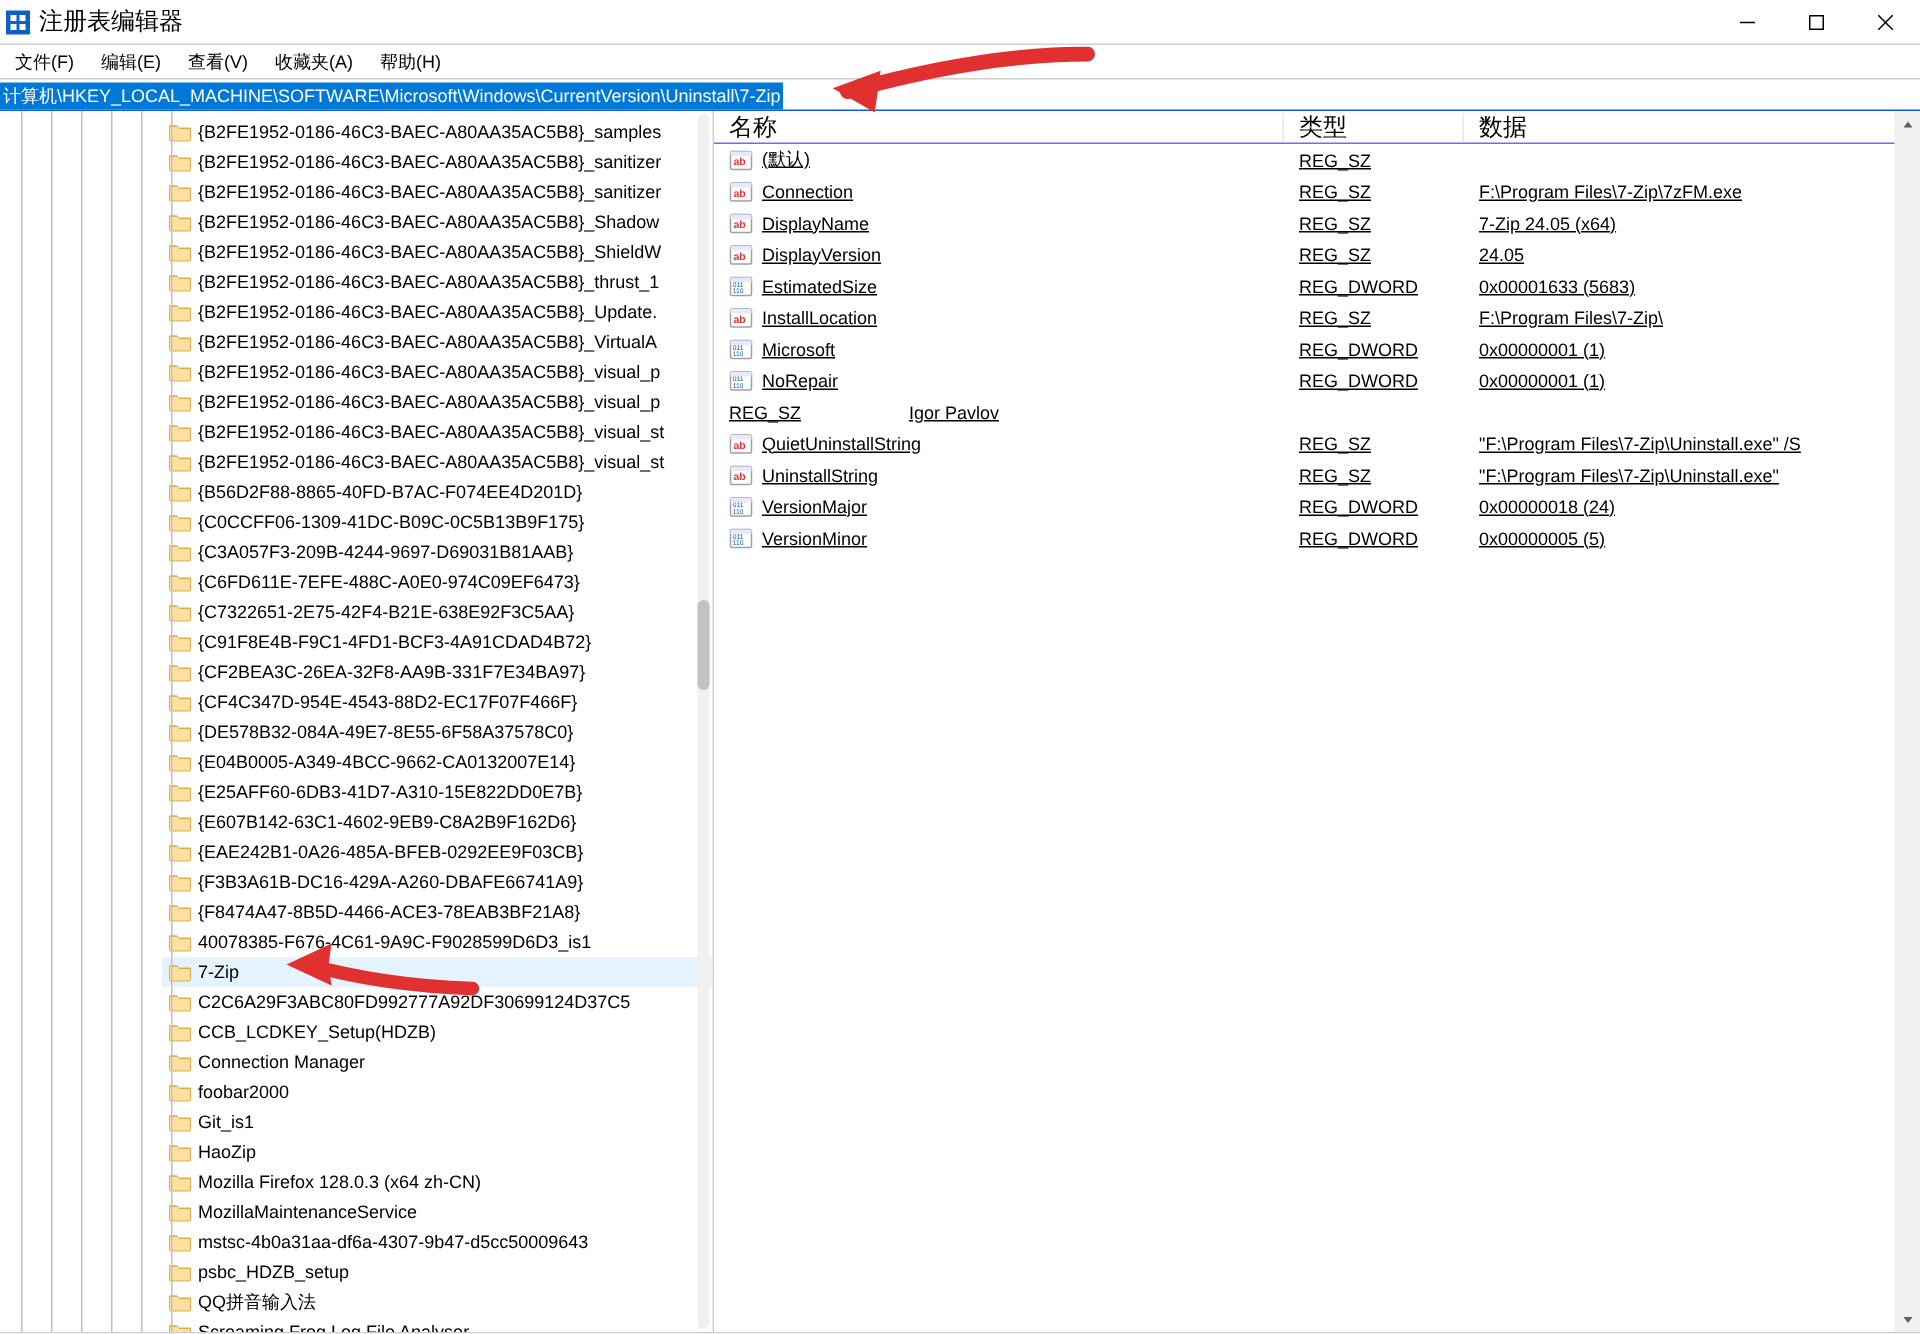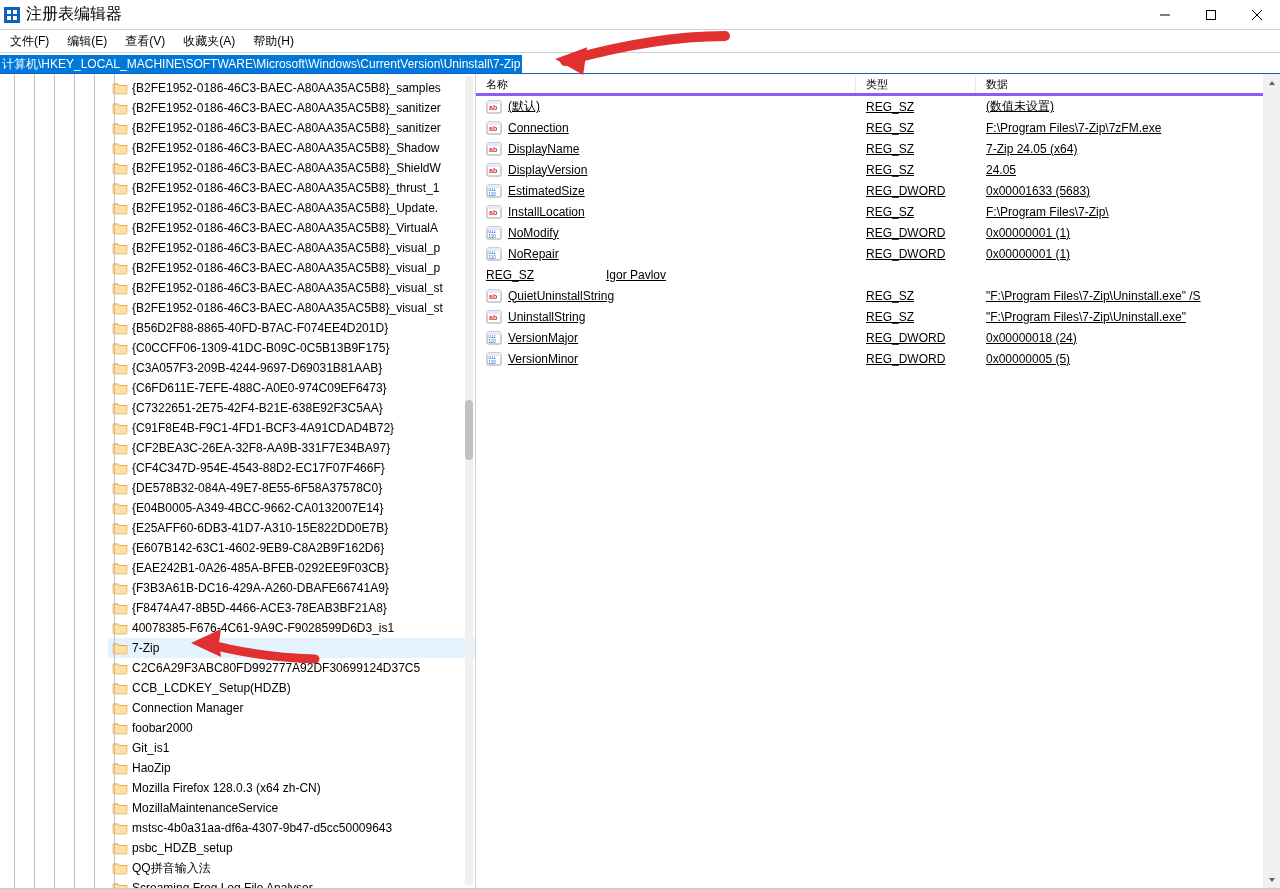--- a/index.html
+++ b/index.html
@@ -100,22 +100,22 @@
     background:#f0f0f0; border-radius:4px;
   }
   .tscroll .thumb {
     position:absolute; left:0; right:0; top:40%; height:60px;
     background:#c2c2c2; border-radius:4px;
   }
   
   .valpane { flex:1; display:flex; flex-direction:column; min-width:0; position:relative;}
   .val-head {
     height:22px; display:flex; align-items:flex-start;
-    border-bottom:3px solid #8b5cf6;
-    font-size:11px;
+    border-bottom:1px solid #8b5cf6;
+    font-size:16px;
     padding-top:2px;
   }
   .val-head .col { padding-left:10px; border-right:1px solid #e8e8e8; height:100%; display:flex; align-items:center;}
   .col-name { width:380px; }
   .col-type { width:120px; }
   .col-data { flex:1; border-right:none !important;}
   .val-body { flex:1; overflow:auto; }
   .vrow { display:flex; align-items:center; height:21px; }
   .vrow .vcell { padding-left:10px; white-space:nowrap; overflow:hidden; text-overflow:ellipsis;text-decoration:underline; }
   .vrow .vname { width:380px; display:flex; align-items:center;}
@@ -464,21 +464,20 @@
           <div class="vrow">
             <div class="vcell vname">
               <span class="vicon str">
                 <svg>
                   <use href="#val-str"></use>
                 </svg>
               </span>
               <span>(默认)</span>
             </div>
             <div class="vcell vtype">REG_SZ</div>
-            <div class="vcell vdata">(数值未设置)</div>
           </div>
           <div class="vrow">
             <div class="vcell vname">
               <span class="vicon str">
                 <svg>
                   <use href="#val-str"></use>
                 </svg>
               </span>
               <span>Connection</span>
             </div>
@@ -533,21 +532,21 @@
             <div class="vcell vtype">REG_SZ</div>
             <div class="vcell vdata">F:\Program Files\7-Zip\</div>
           </div>
           <div class="vrow">
             <div class="vcell vname">
               <span class="vicon bin">
                 <svg>
                   <use href="#val-bin"></use>
                 </svg>
               </span>
-              <span>NoModify</span>
+              <span>Microsoft</span>
             </div>
             <div class="vcell vtype">REG_DWORD</div>
             <div class="vcell vdata">0x00000001 (1)</div>
           </div>
           <div class="vrow">
             <div class="vcell vname">
               <span class="vicon bin">
                 <svg>
                   <use href="#val-bin"></use>
                 </svg>

